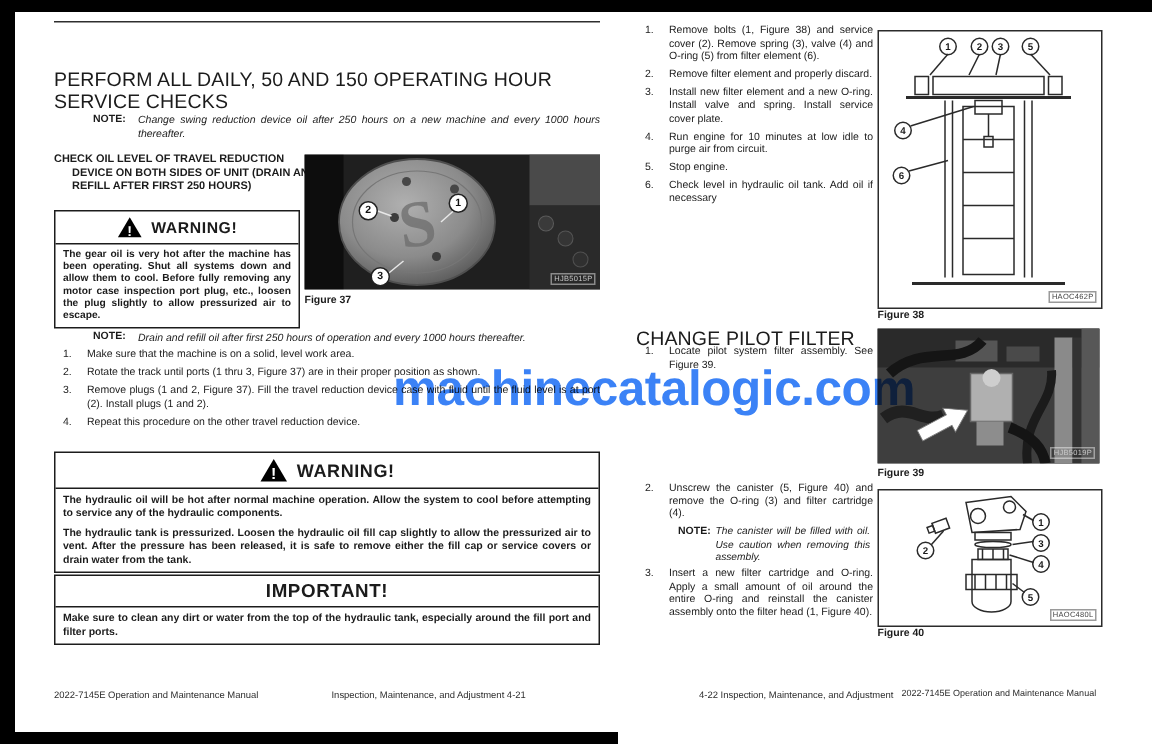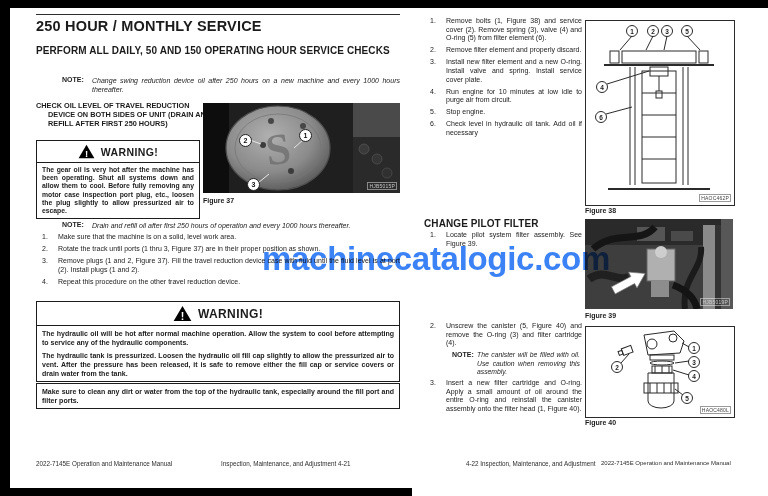--- a/index.html
+++ b/index.html
@@ -4,21 +4,21 @@
 <style>
   html,body{margin:0;padding:0}
   body{
     position:relative;width:768px;height:496px;background:#fff;overflow:hidden;
     font-family:"Liberation Sans", sans-serif;color:#1b1b1b;
   }
   .abs{position:absolute}
   .bar{position:absolute;background:#000}
   
   .doc-title{font-size:14.5px;font-weight:bold;letter-spacing:.2px;white-space:nowrap}
-  .h-bold{font-size:10px;font-weight:bold;letter-spacing:.1px}
+  .h-bold{font-size:13px;font-weight:normal;letter-spacing:.1px}
   .note-label{font-size:7px;font-weight:bold}
   .note-text{font-size:7px;font-style:italic;line-height:9px;text-align:justify}
   .step{position:relative;padding-left:22px;font-size:7px;line-height:8.6px;text-align:justify;margin-bottom:3.5px}
   .step .num{position:absolute;left:6px;top:0;font-size:7px}
   .hang{padding-left:12px;text-indent:-12px;font-size:7.3px;font-weight:bold;line-height:9.2px}
   
   .warnbox{position:absolute;border:1px solid #1c1c1c;background:#fff}
   .warnhead{display:flex;align-items:center;justify-content:center;gap:6px;border-bottom:1px solid #1c1c1c;padding:3px 0}
   .warntitle{font-weight:bold;letter-spacing:.4px}
   .warnbody{padding:3px 5px;font-weight:bold;text-align:justify}
@@ -47,21 +47,20 @@
 
 <div class="bar" style="left:0;top:0;width:768px;height:8px"></div>
 <div class="bar" style="left:0;top:0;width:10px;height:496px"></div>
 <div class="bar" style="left:0;top:488px;width:412px;height:8px"></div>
 
 <div class="watermark">machinecatalogic.com</div>
 
 <div class="abs" style="left:0;top:0;width:415px;height:496px">
 
   <div class="abs" style="left:36px;top:14px;width:364px;height:1px;background:#2e2e2e"></div>
-  <div class="abs doc-title" style="left:36px;top:18px">250 HOUR / MONTHLY SERVICE</div>
 
   <div class="abs h-bold" style="left:36px;top:45px;width:364px">PERFORM ALL DAILY, 50 AND 150 OPERATING HOUR SERVICE CHECKS</div>
 
   <div class="abs note-label" style="left:62px;top:76px">NOTE:</div>
   <div class="abs note-text" style="left:92px;top:76px;width:308px">Change swing reduction device oil after 250 hours on a new machine and every 1000 hours thereafter.</div>
 
   <div class="abs hang" style="left:36px;top:101px;width:168px">CHECK OIL LEVEL OF TRAVEL REDUCTION DEVICE ON BOTH SIDES OF UNIT (DRAIN AND REFILL AFTER FIRST 250 HOURS)</div>
 
   <div class="warnbox" style="left:36px;top:140px;width:162px">
     <div class="warnhead">
@@ -127,20 +126,23 @@
       </svg>
       <span class="warntitle" style="font-size:12px">WARNING!</span>
     </div>
     <div class="warnbody" style="font-size:7px;line-height:9px">
       <p>The hydraulic oil will be hot after normal machine operation. Allow the system to cool before attempting to service any of the hydraulic components.</p>
       <p>The hydraulic tank is pressurized. Loosen the hydraulic oil fill cap slightly to allow the pressurized air to vent. After the pressure has been released, it is safe to remove either the fill cap or service covers or drain water from the tank.</p>
     </div>
   </div>
 
   <div class="warnbox" style="left:36px;top:383px;width:362px">
+    <div class="warnhead">
+      <span class="warntitle" style="font-size:12.5px">IMPORTANT!</span>
+    </div>
     <div class="warnbody" style="font-size:7px;line-height:9px">Make sure to clean any dirt or water from the top of the hydraulic tank, especially around the fill port and filter ports.</div>
   </div>
 
   <div class="foot" style="left:36px;top:460px">2022-7145E Operation and Maintenance Manual</div>
   <div class="foot" style="left:221px;top:460px">Inspection, Maintenance, and Adjustment 4-21</div>
 </div>
 
 <div class="abs" style="left:415px;top:0;width:353px;height:396px">
 
   <div class="abs" style="left:9px;top:17px;width:158px">

